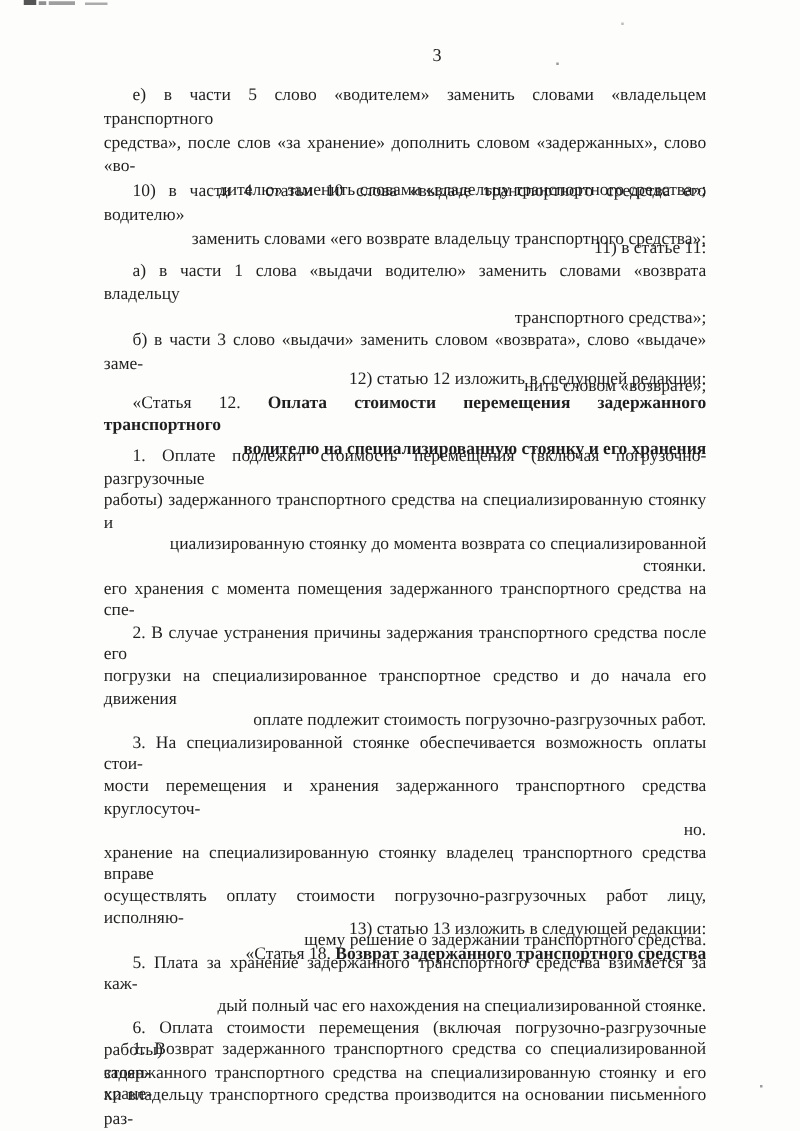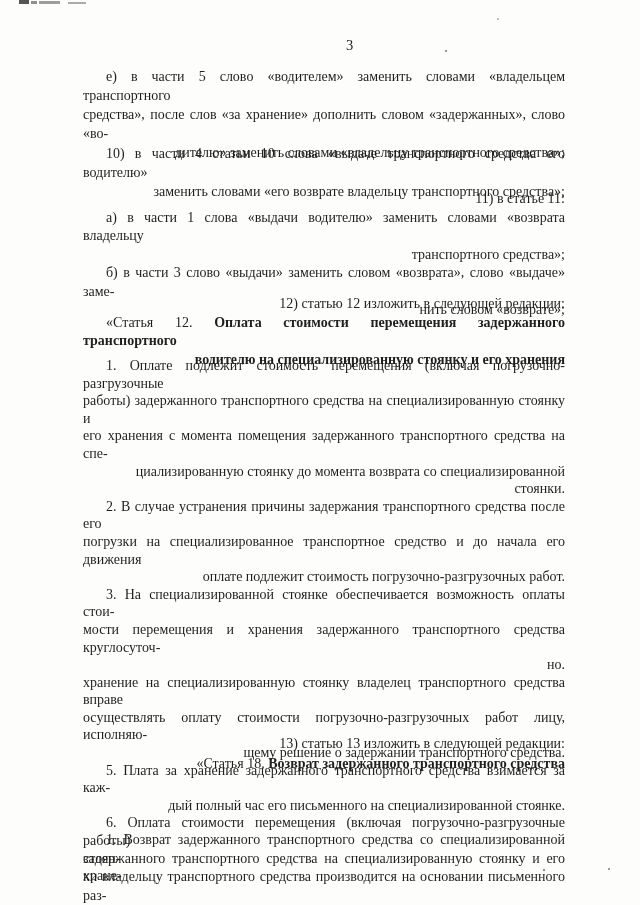--- a/index.html
+++ b/index.html
@@ -95,41 +95,41 @@
         </div>
         <div class="para">
           <div class="line first j"><span>«Статья 12. </span><span class="bold">Оплата стоимости перемещения задержанного транспортного</span></div>
           <div class="line"><span class="bold">водителю на специализированную стоянку и его хранения</span></div>
         </div>
       </div>
       <div class="block b4">
         <div class="para">
           <div class="line first j"><span>1. Оплате подлежит стоимость перемещения (включая погрузочно-разгрузочные</span></div>
           <div class="line j"><span>работы) задержанного транспортного средства на специализированную стоянку и</span></div>
+          <div class="line"><span>циализированную стоянку до момента возврата со специализированной стоянки.</span></div>
           <div class="line j"><span>его хранения с момента помещения задержанного транспортного средства на спе-</span></div>
-          <div class="line"><span>циализированную стоянку до момента возврата со специализированной стоянки.</span></div>
         </div>
         <div class="para">
           <div class="line first j"><span>2. В случае устранения причины задержания транспортного средства после его</span></div>
           <div class="line j"><span>погрузки на специализированное транспортное средство и до начала его движения</span></div>
           <div class="line"><span>оплате подлежит стоимость погрузочно-разгрузочных работ.</span></div>
         </div>
         <div class="para">
           <div class="line first j"><span>3. На специализированной стоянке обеспечивается возможность оплаты стои-</span></div>
           <div class="line j"><span>мости перемещения и хранения задержанного транспортного средства круглосуточ-</span></div>
           <div class="line"><span>но.</span></div>
         </div>
         <div class="para">
           <div class="line j"><span>хранение на специализированную стоянку владелец транспортного средства вправе</span></div>
           <div class="line j"><span>осуществлять оплату стоимости погрузочно-разгрузочных работ лицу, исполняю-</span></div>
           <div class="line"><span>щему решение о задержании транспортного средства.</span></div>
         </div>
         <div class="para">
           <div class="line first j"><span>5. Плата за хранение задержанного транспортного средства взимается за каж-</span></div>
-          <div class="line"><span>дый полный час его письменного на специализированной стоянке.</span></div>
+          <div class="line"><span>дый полный час его нахождения на специализированной стоянке.</span></div>
         </div>
         <div class="para">
           <div class="line first j"><span>6. Оплата стоимости перемещения (включая погрузочно-разгрузочные работы)</span></div>
           <div class="line j"><span>задержанного транспортного средства на специализированную стоянку и его хране-</span></div>
         </div>
       </div>
       <div class="block b5">
         <div class="para">
           <div class="line first"><span>13) статью 13 изложить в следующей редакции:</span></div>
         </div>

